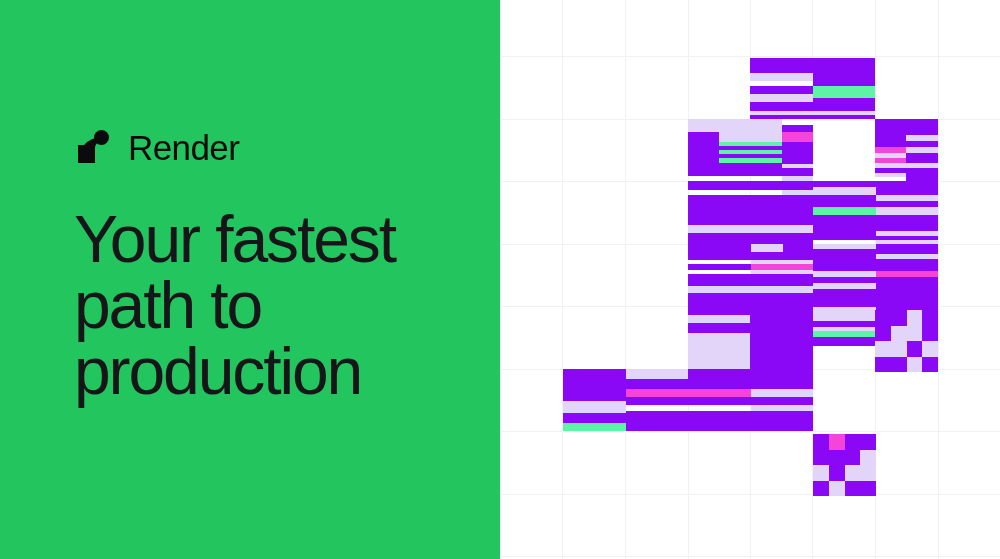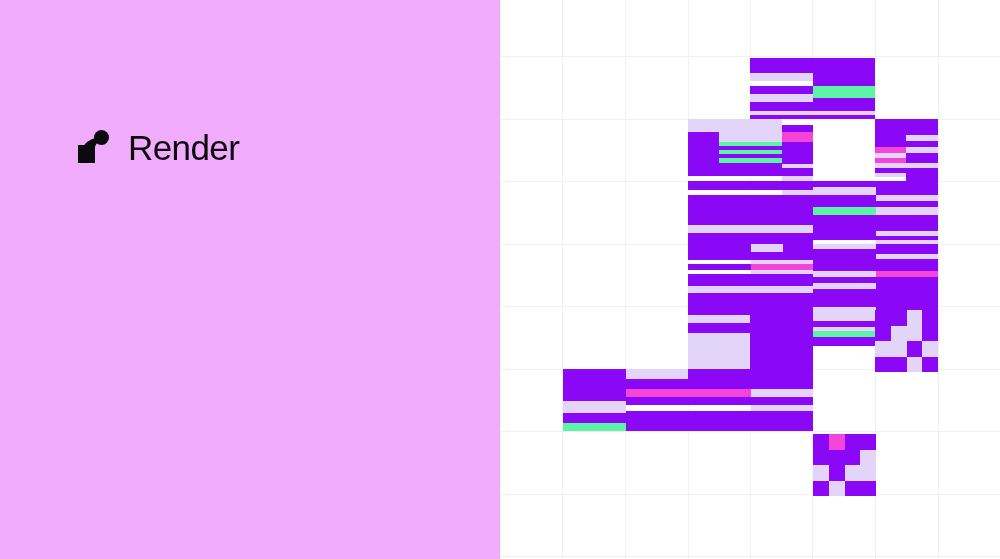--- a/index.html
+++ b/index.html
@@ -23,21 +23,21 @@
   }
 
   
   .left-panel {
     position: absolute;
     left: 0;
     top: 0;
     width: 500px;
     height: 559px;
     z-index: 5;
-    background: #f0abfc;
+    background: #22c55e;
   }
   .brand {
     position: absolute;
     left: 74px;
     top: 127px;
     display: flex;
     align-items: center;
     gap: 14px;
   }
   .brand-mark {
@@ -296,16 +296,19 @@
         <path d="M4 18 L4 36 L21 36 L21 21.5
                  C21 17.5 23.5 15.5 26.5 14.6
                  C27.8 14.2 28.6 13.4 28.6 12.2
                  C28.6 10.6 27 10 25.4 10.2
                  C17.6 11 12.2 15.2 10.2 18 Z" fill="#0b0b0d"></path>
         <circle cx="27.5" cy="10.5" r="7.5" fill="#0b0b0d"></circle>
       </svg>
       <div class="brand-name">Render</div>
     </div>
 
+    <div class="headline">Your fastest
+path to
+production</div>
 
   </div>
 
 </div>
 
 </body></html>

